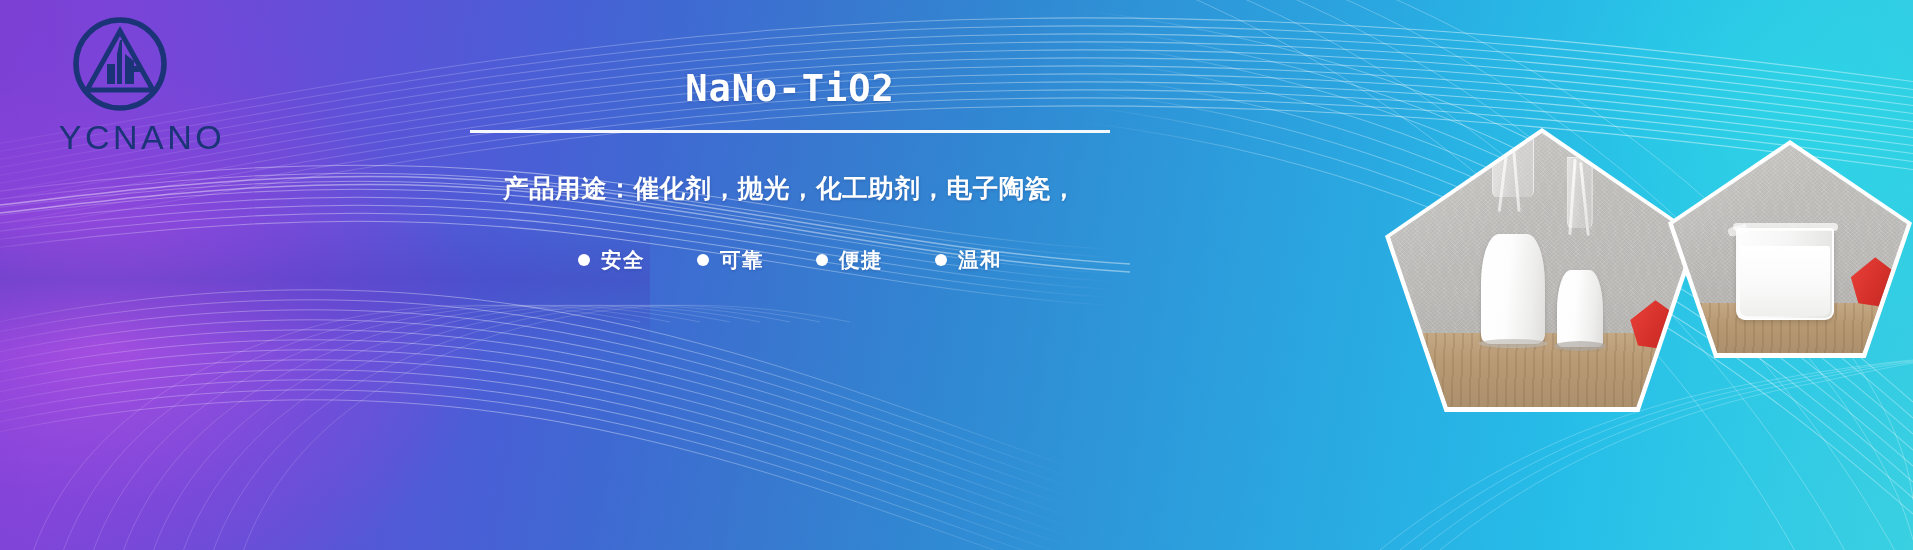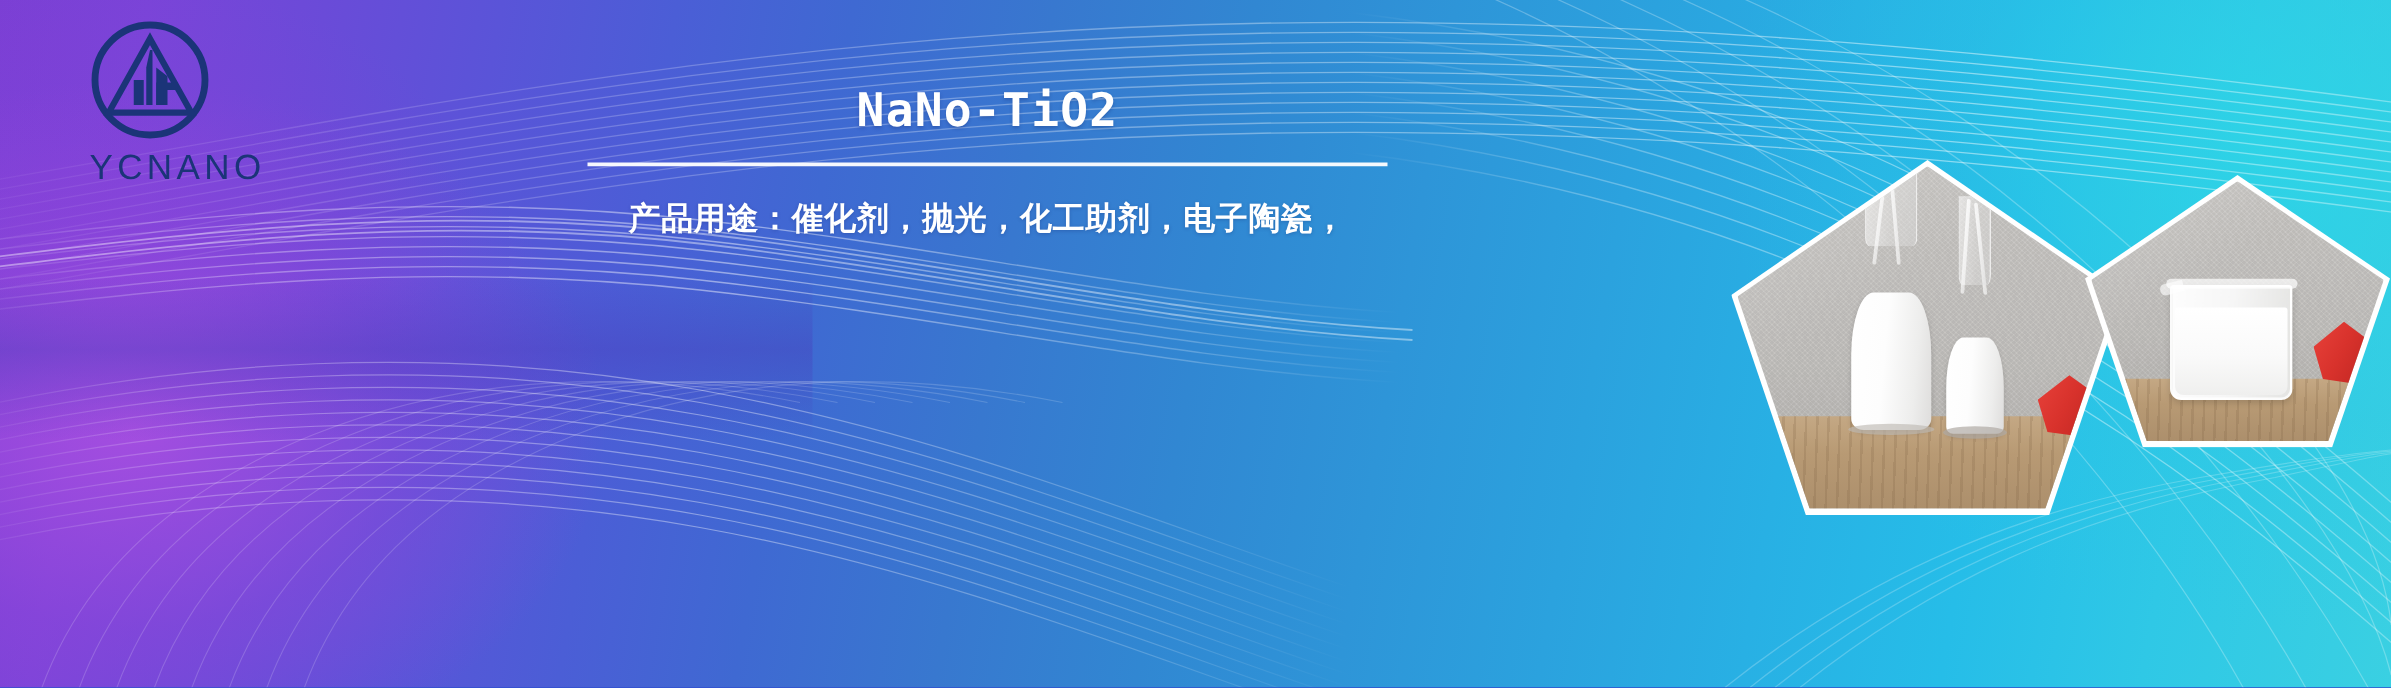--- a/index.html
+++ b/index.html
@@ -63,21 +63,21 @@
   }
   #logo .mark {
     position:absolute; left:18px; top:0;
     width:100px; height:100px;
   }
   #logo .wordmark {
     position:absolute; left:0; top:104px;
     width:180px;
     text-align:center;
     color:#1b3478;
-    font-size:28px;
+    font-size:34px;
     font-weight:400;
     letter-spacing:3.5px;
     font-family:"Liberation Sans","DejaVu Sans",sans-serif;
     white-space:nowrap;
   }
 
   
   #content {
     position:absolute; left:470px; top:70px;
     width:640px;
@@ -94,21 +94,21 @@
     text-shadow:0 1px 3px rgba(20,40,110,.30);
     white-space:nowrap;
   }
   #divider {
     width:100%; height:3px;
     background:#ffffff;
     margin:21px 0 0 0;
     opacity:.95;
   }
   #desc {
-    margin-top:23px;
+    margin-top:36px;
     color:#ffffff;
     font-size:25.5px;
     font-weight:700;
     line-height:1.52;
     letter-spacing:.6px;
     text-shadow:0 1px 3px rgba(20,40,110,.30);
     text-align:center;
   }
   #desc .line { display:block; white-space:nowrap; }
 
@@ -376,20 +376,38 @@
   <div id="content">
 
     <div id="title">NaNo-TiO2</div>
 
     <div id="divider"></div>
 
     <div id="desc">
       <span class="line">产品用途：催化剂，抛光，化工助剂，电子陶瓷，</span>
     </div>
 
+    <div id="features">
+      <div class="feature">
+        <span class="dot"></span>
+        <span>安全</span>
+      </div>
+      <div class="feature">
+        <span class="dot"></span>
+        <span>可靠</span>
+      </div>
+      <div class="feature">
+        <span class="dot"></span>
+        <span>便捷</span>
+      </div>
+      <div class="feature">
+        <span class="dot"></span>
+        <span>温和</span>
+      </div>
+    </div>
 
   </div>
 
   <div class="pentagon" id="pent-1">
     <div class="inner">
       <div class="photo-bg"></div>
       <div class="photo-grain"></div>
       <div class="photo-wood"></div>
 
       <div class="vase" style="left:30%; bottom:23%; width:21%; height:56%;">

